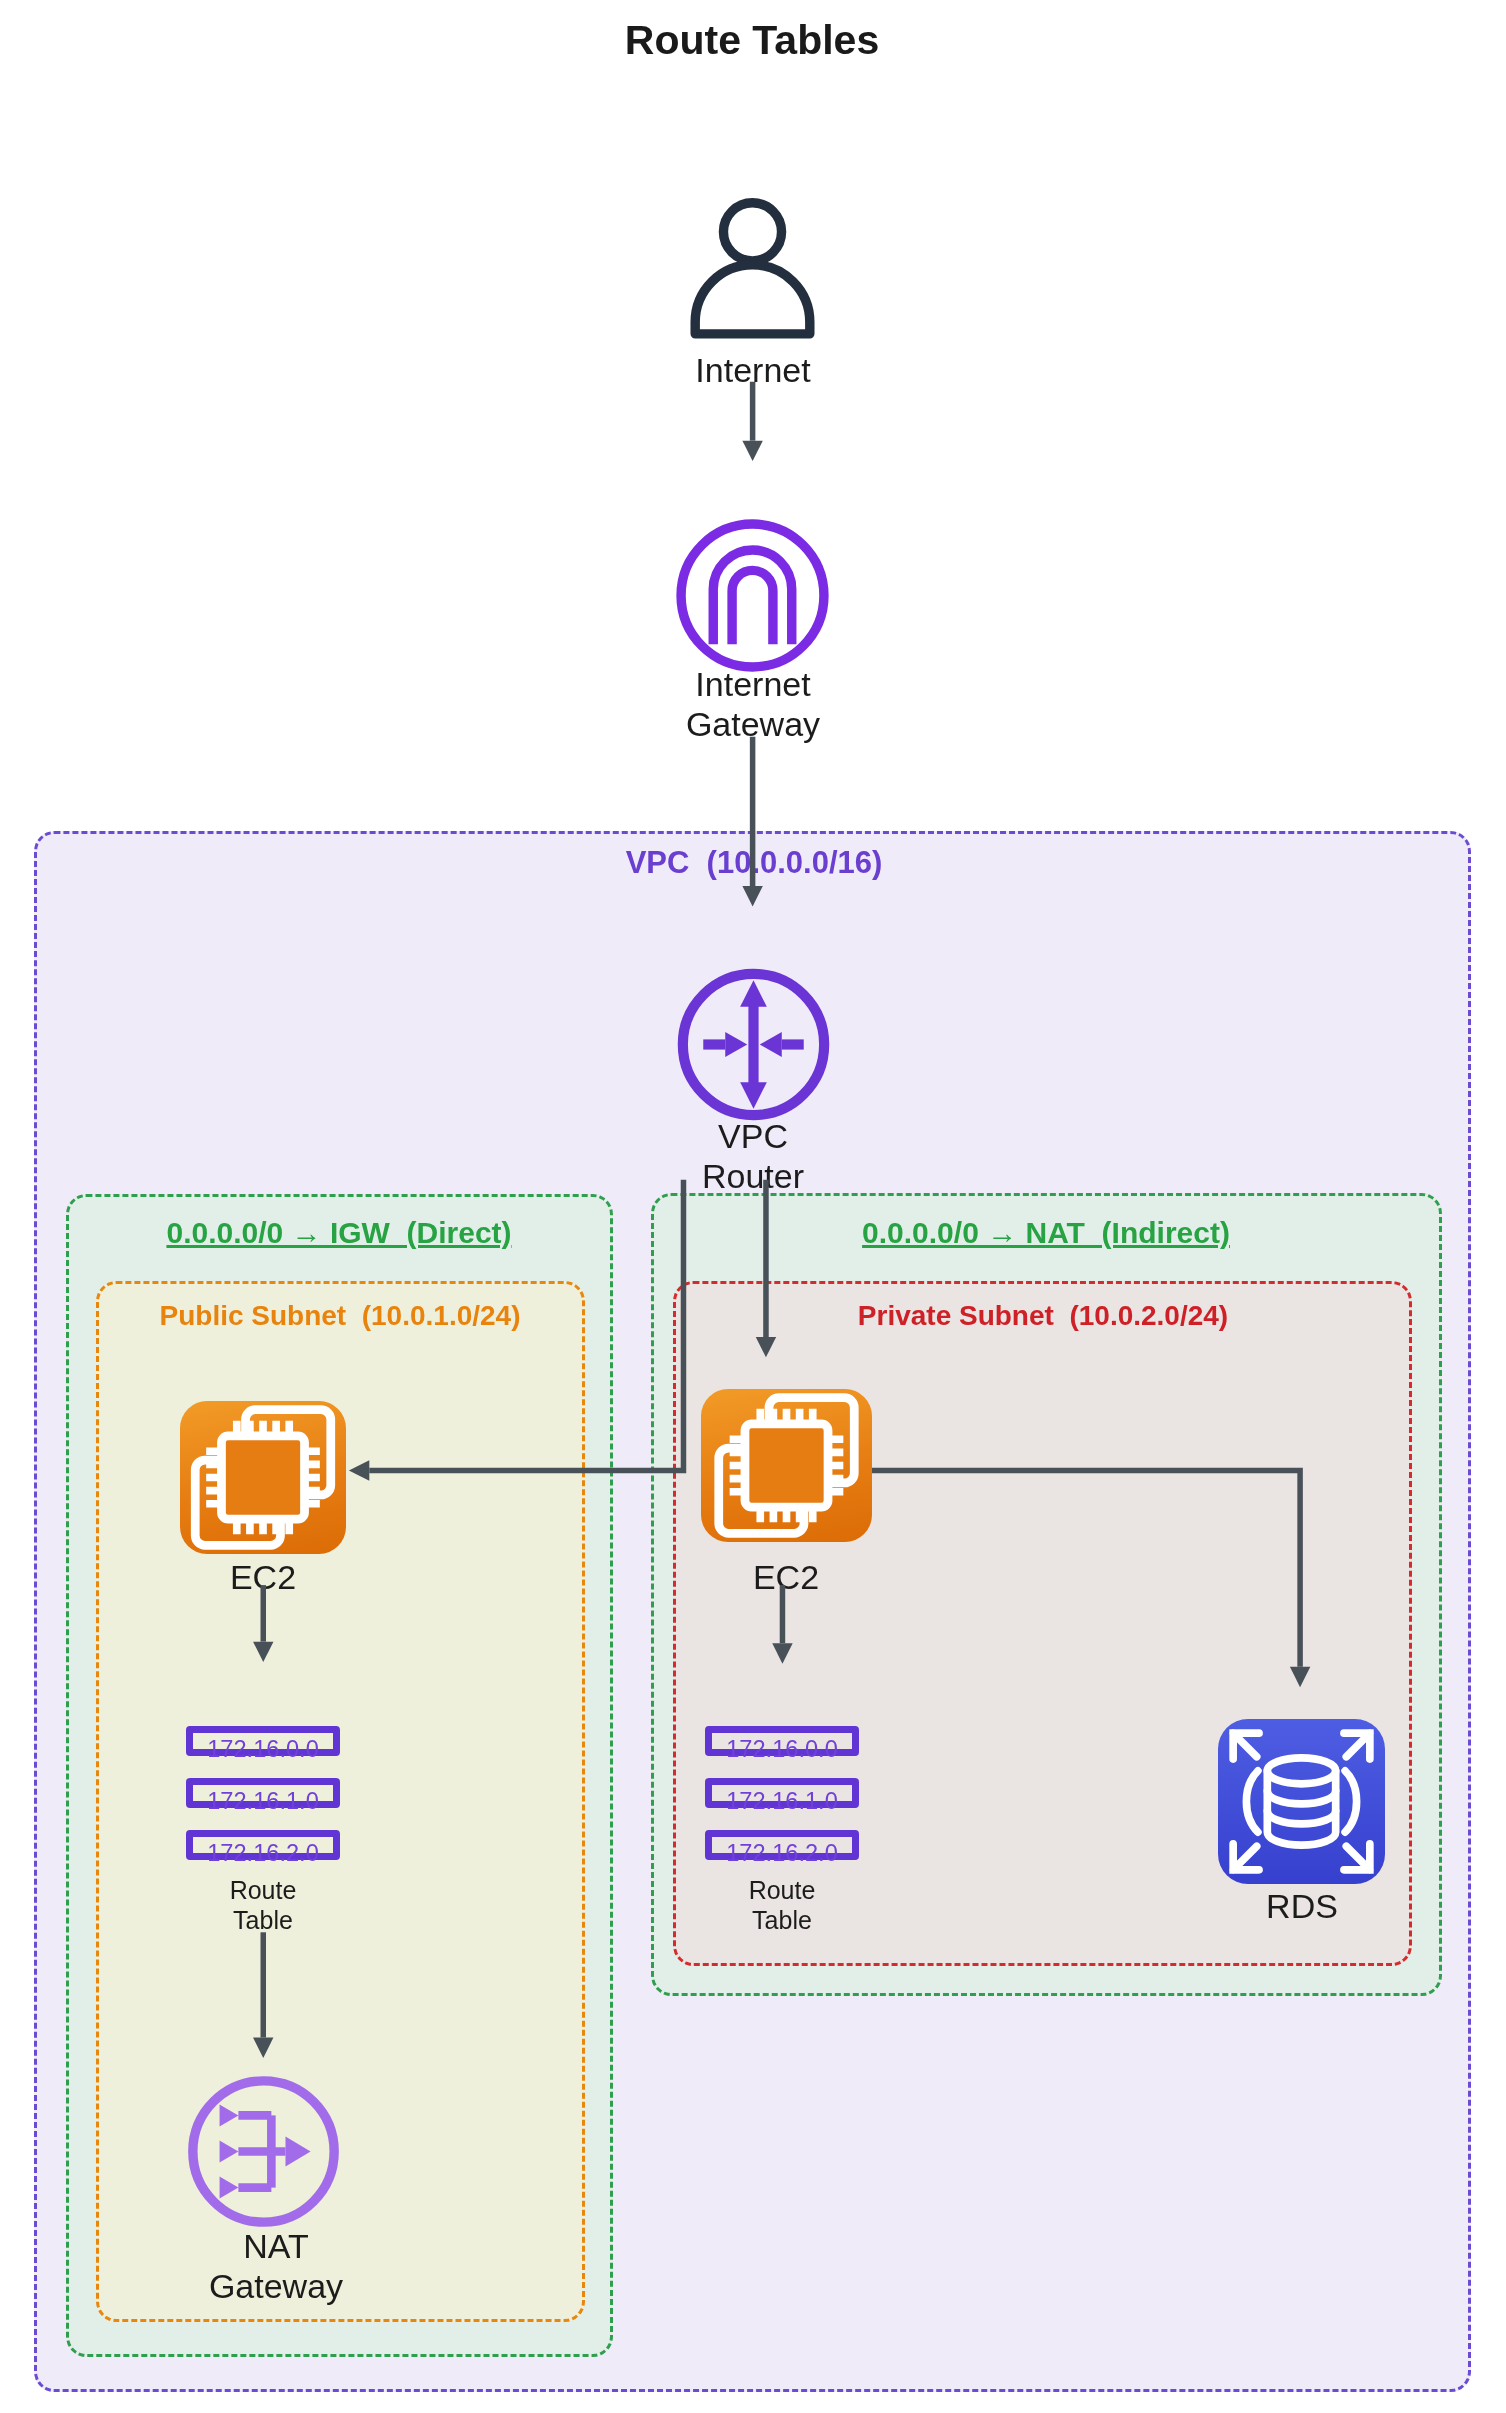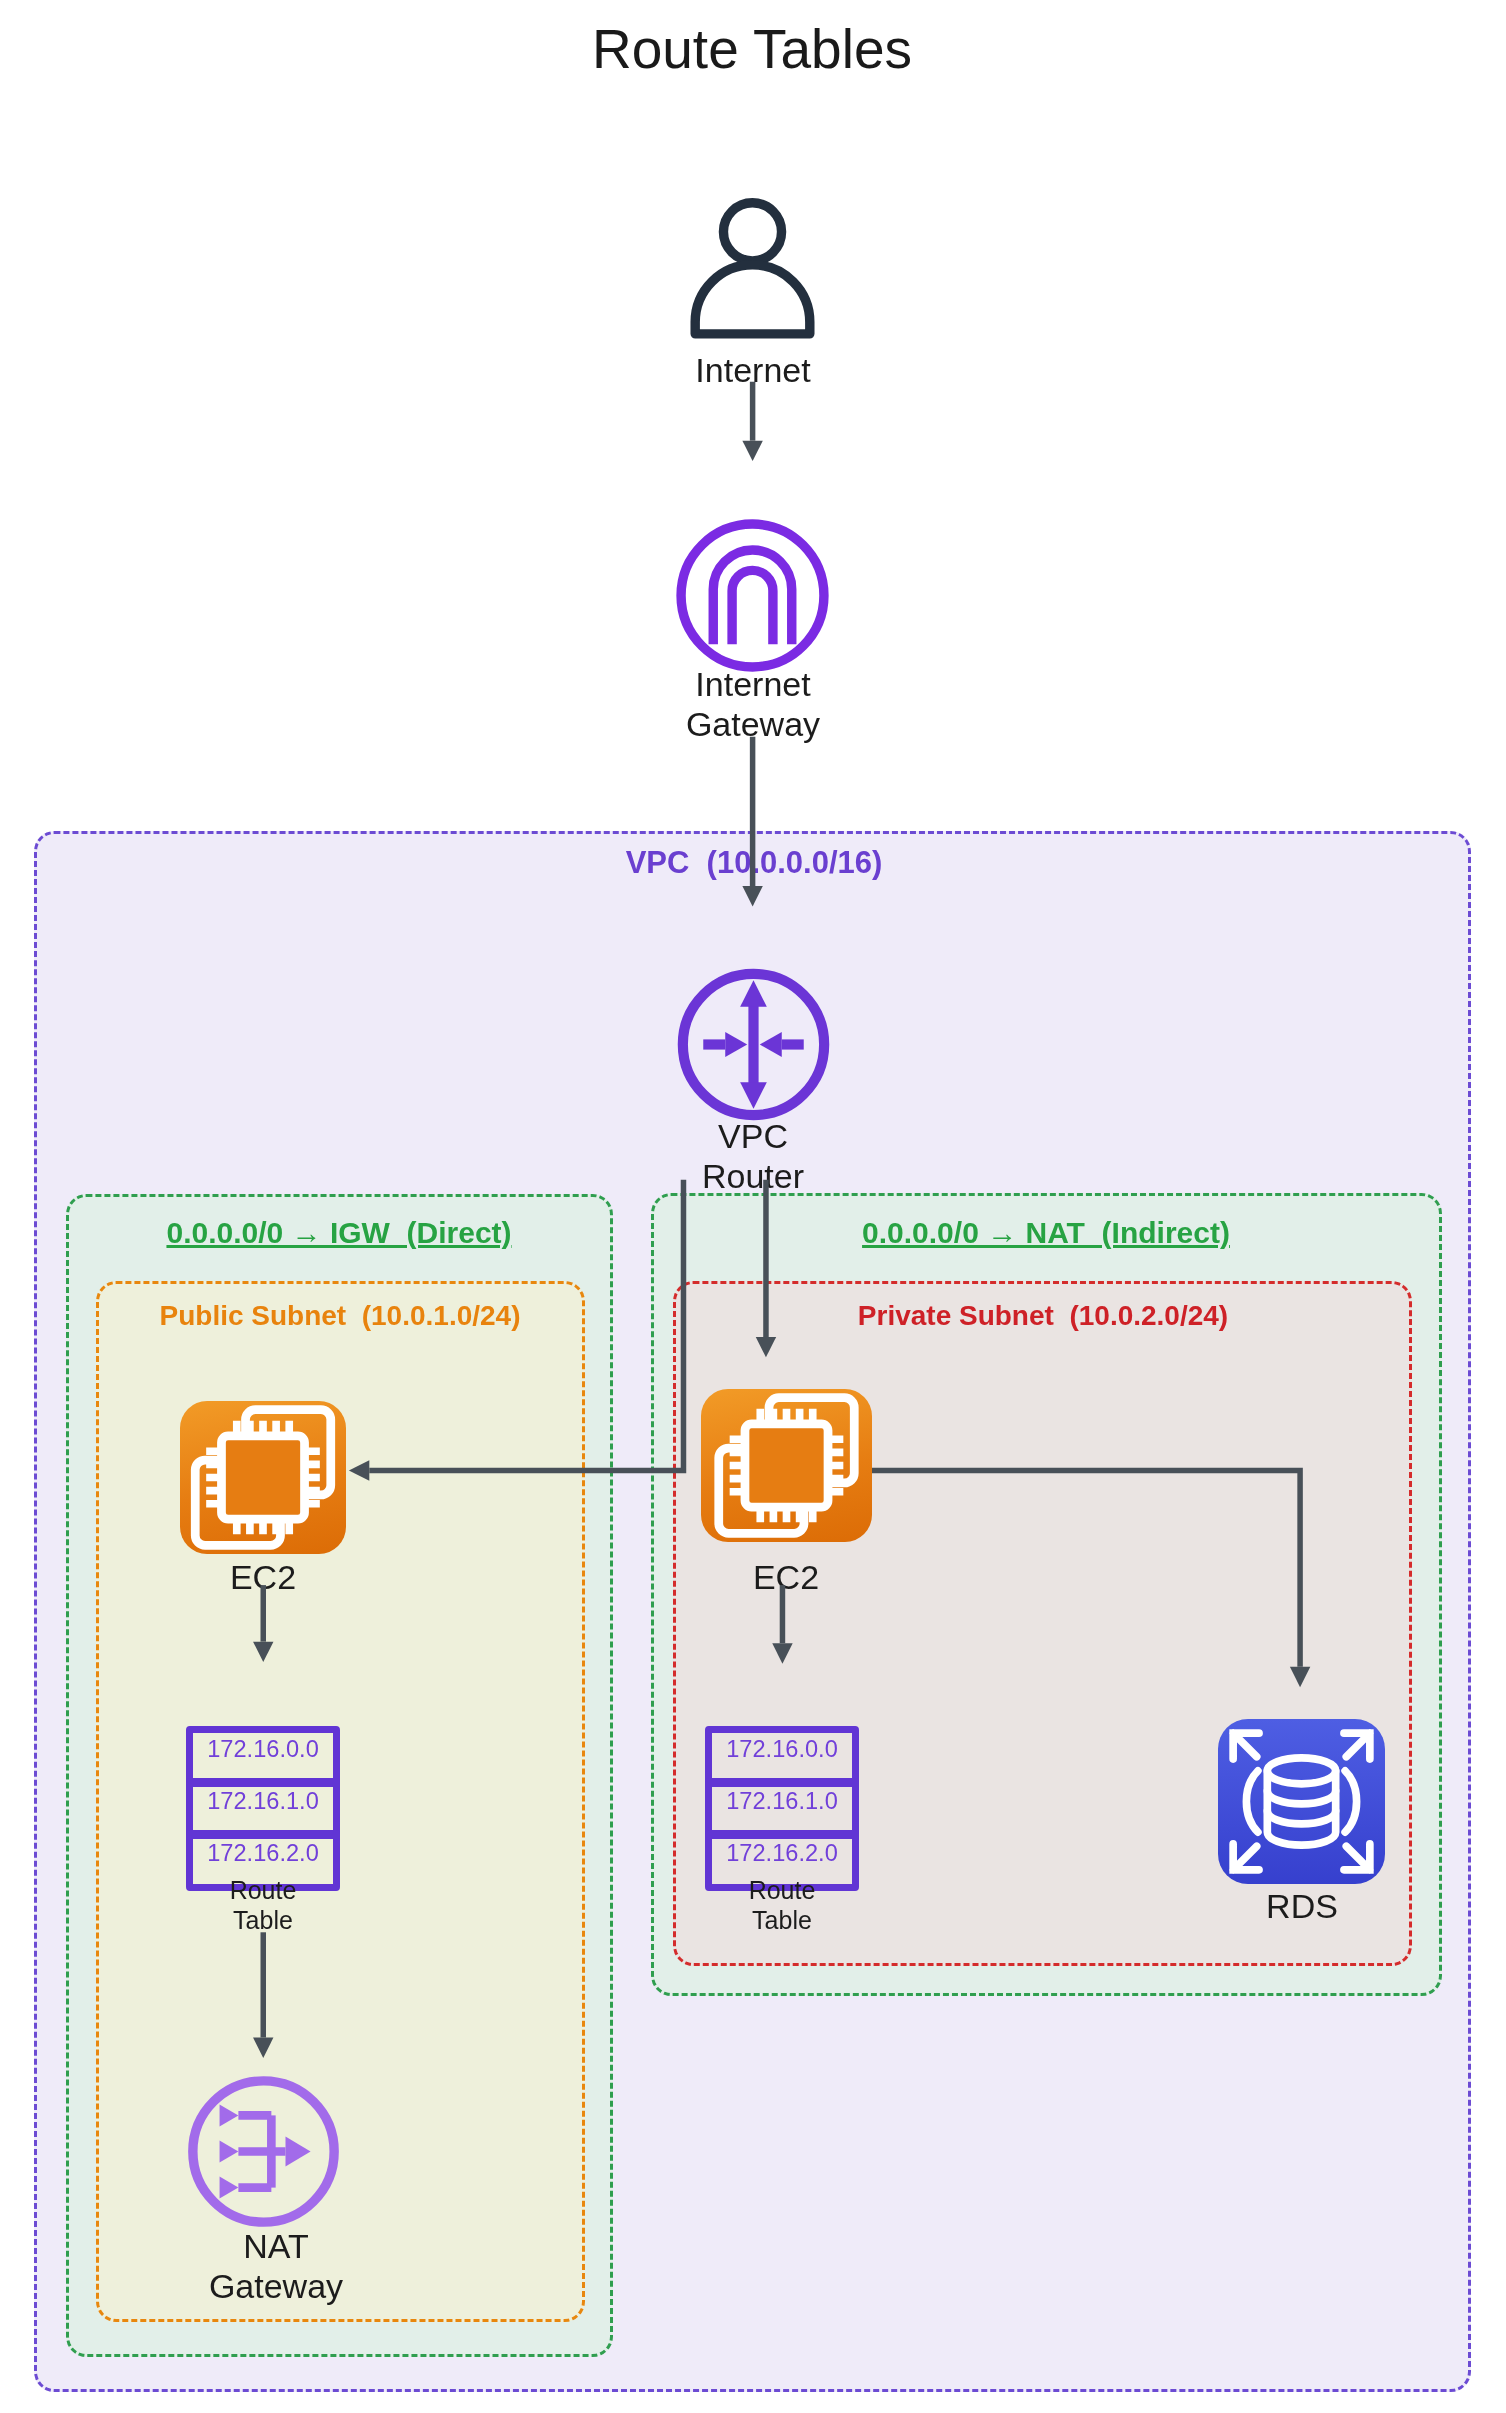--- a/index.html
+++ b/index.html
@@ -26,41 +26,41 @@
   .green-box.left  { left: 66px;  top: 1194px; width: 547px;  height: 1163px; }
   .green-box.right { left: 651px; top: 1193px; width: 791px; height: 803px; }
   .orange-box { left: 96px; top: 1281px; width: 489px; height: 1041px;
                 background: #EEF0DB; border-color: #E8870E; z-index: 3; }
   .red-box    { left: 673px; top: 1281px; width: 739px; height: 685px;
                 background: #EAE4E2; border-color: #D42C2C; z-index: 3; }
 
   
   .node-label  { position: absolute; font-size: 34px; line-height: 1.18;
                  color: #1c1c1c; white-space: nowrap; z-index: 10; }
-  .title       { position: absolute; font-size: 55px; font-weight: normal;
+  .title       { position: absolute; font-size: 41px; font-weight: bold;
                  color: #1a1a1a; z-index: 10; white-space: nowrap; }
   .vpc-label   { position: absolute; font-size: 31px; font-weight: bold;
                  color: #6A3FD0; z-index: 10; white-space: nowrap; margin-left: 8px; }
   .rule-label  { position: absolute; font-size: 30px; font-weight: bold;
                  color: #27A343; z-index: 10; white-space: nowrap; text-decoration: underline; }
   .subnet-label{ position: absolute; font-size: 28px; font-weight: bold;
                  z-index: 10; white-space: nowrap; }
   .subnet-label.public  { color: #E8830D; }
   .subnet-label.private { color: #CE2127; }
 
   
   .svgicon { position: absolute; z-index: 10; }
   .sq-icon { position: absolute; z-index: 10; border-radius: 27px; }
   .ec2-icon { background: linear-gradient(170deg, #F29B27 0%, #E67D12 55%, #DC6C06 100%); }
   .rds-icon { background: linear-gradient(180deg, #4E5EE3 0%, #3640CE 100%); border-radius: 30px; }
   .sq-icon svg { width: 100%; height: 100%; display: block; }
 
   
   .rt-entry {
-    position: absolute; width: 154px; height: 61px;
+    position: absolute; width: 154px; height: 30px;
     border: 7px solid #6135D4; border-radius: 3.9px;
     color: #7140D9; font-size: 23.6px; line-height: 32px;
     text-align: center; z-index: 10; white-space: nowrap;
   }
 
   
   #connectors { position: absolute; left: 0; top: 0; z-index: 50; pointer-events: none; }
 </style>
 </head>
 <body>

